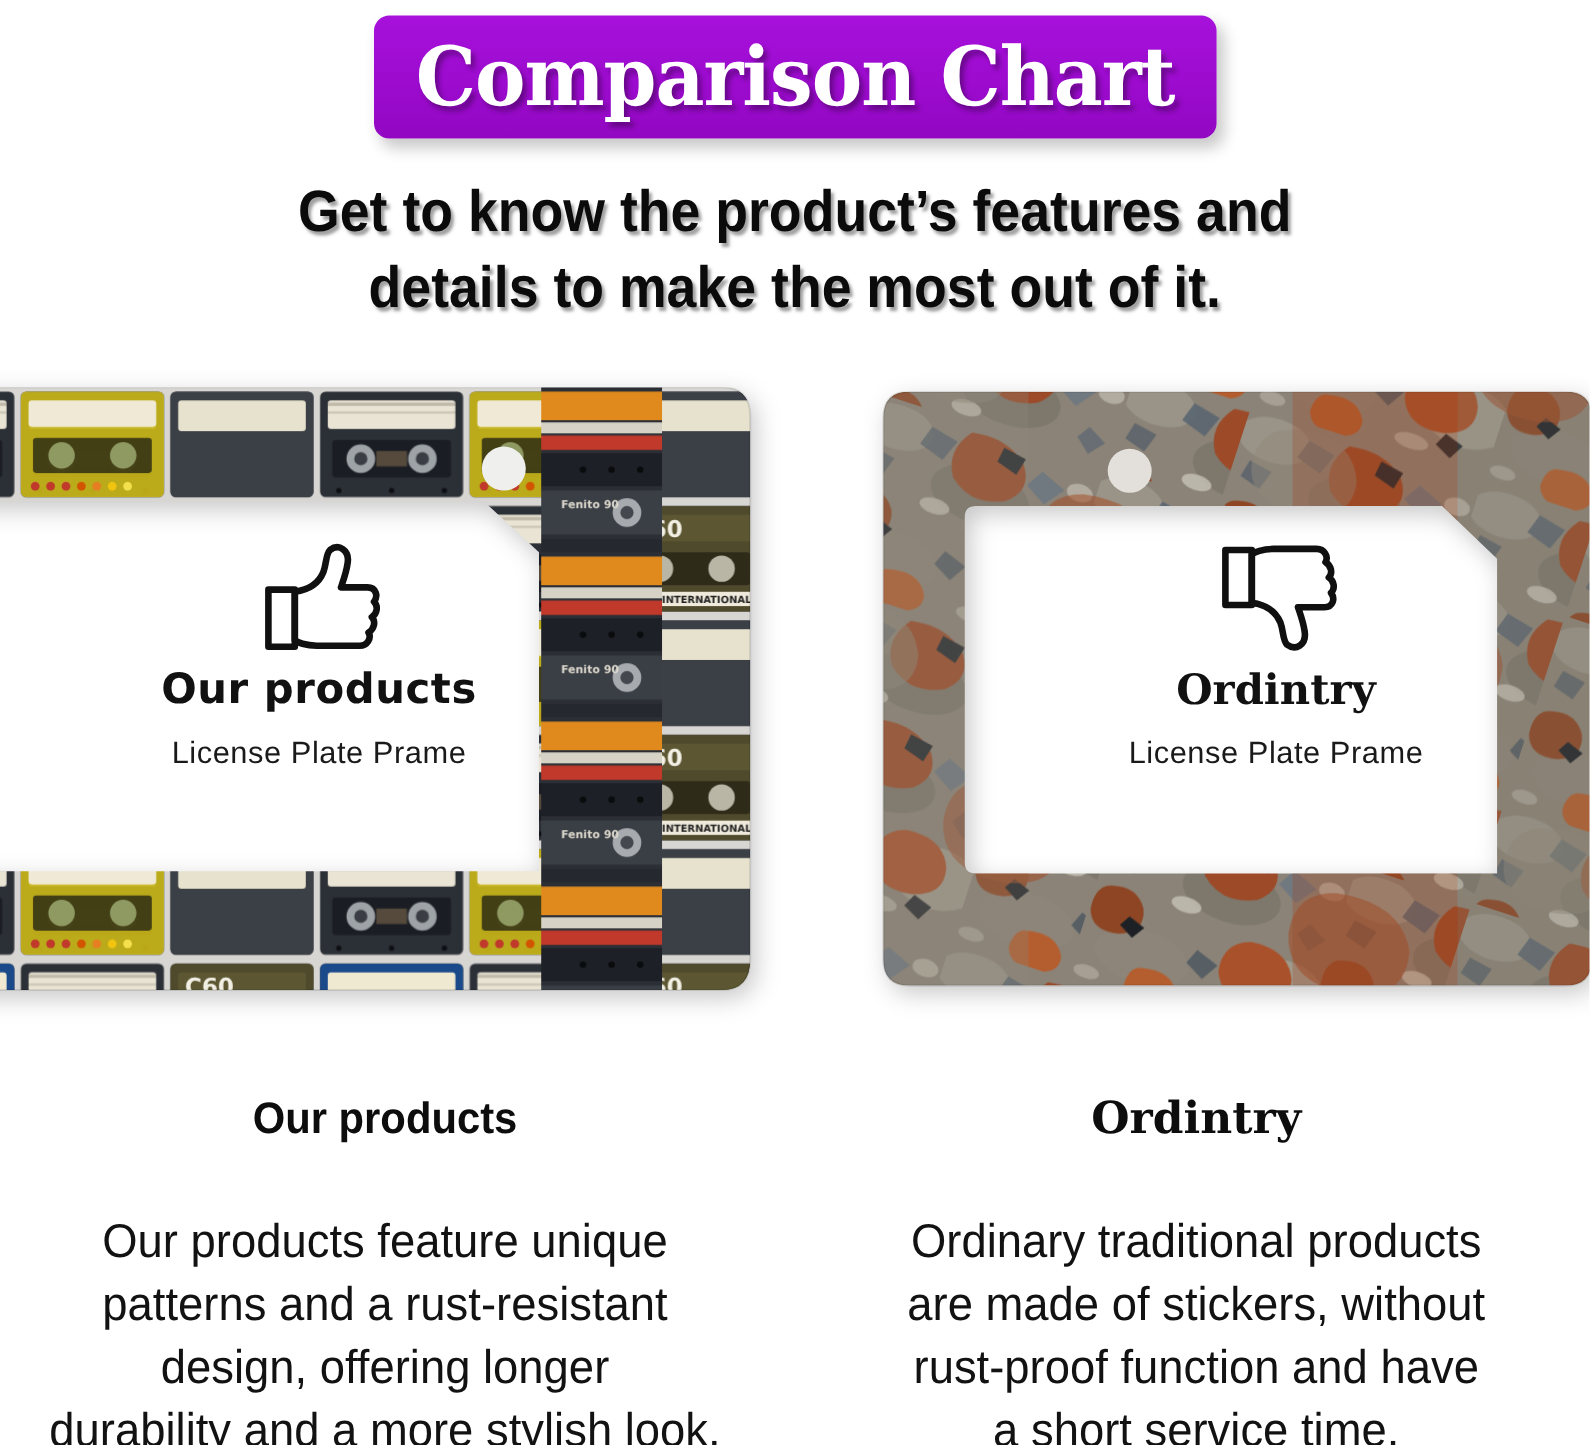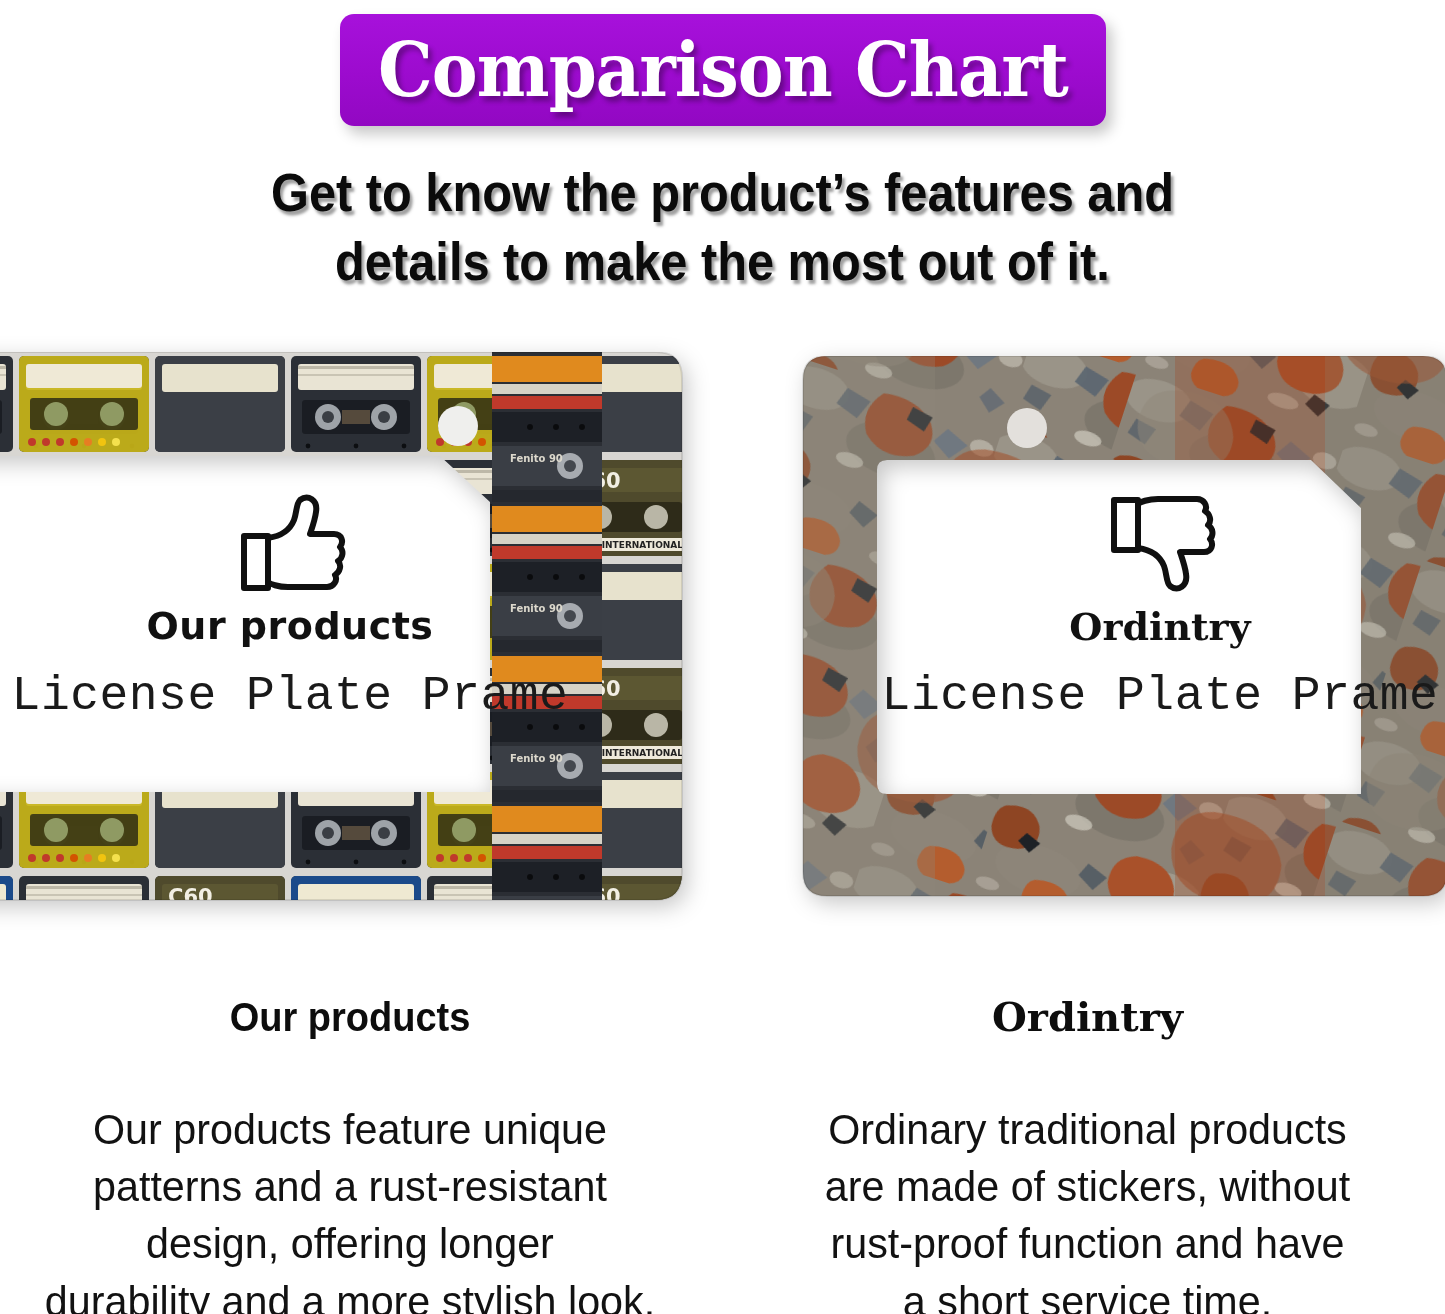--- a/index.html
+++ b/index.html
@@ -95,23 +95,23 @@
     font-weight: bold;
     letter-spacing: 0.5px;
   }
   .frame-heading.serif {
     font-family: "DejaVu Serif", "Liberation Serif", serif;
     font-weight: bold;
     letter-spacing: 0px;
   }
   .frame-sub {
     margin-top: 22px;
-    font-family: Liberation Mono, monospace;
+    font-family: Liberation Sans, sans-serif;
     font-weight: 300;
-    font-size: 48px;
+    font-size: 28px;
     line-height: 1.1;
     color: #1a1a1a;
     letter-spacing: 0.5px;
     white-space: nowrap;
   }
 
   
   .bottom-col {
     position: absolute;
     top: 995px;

